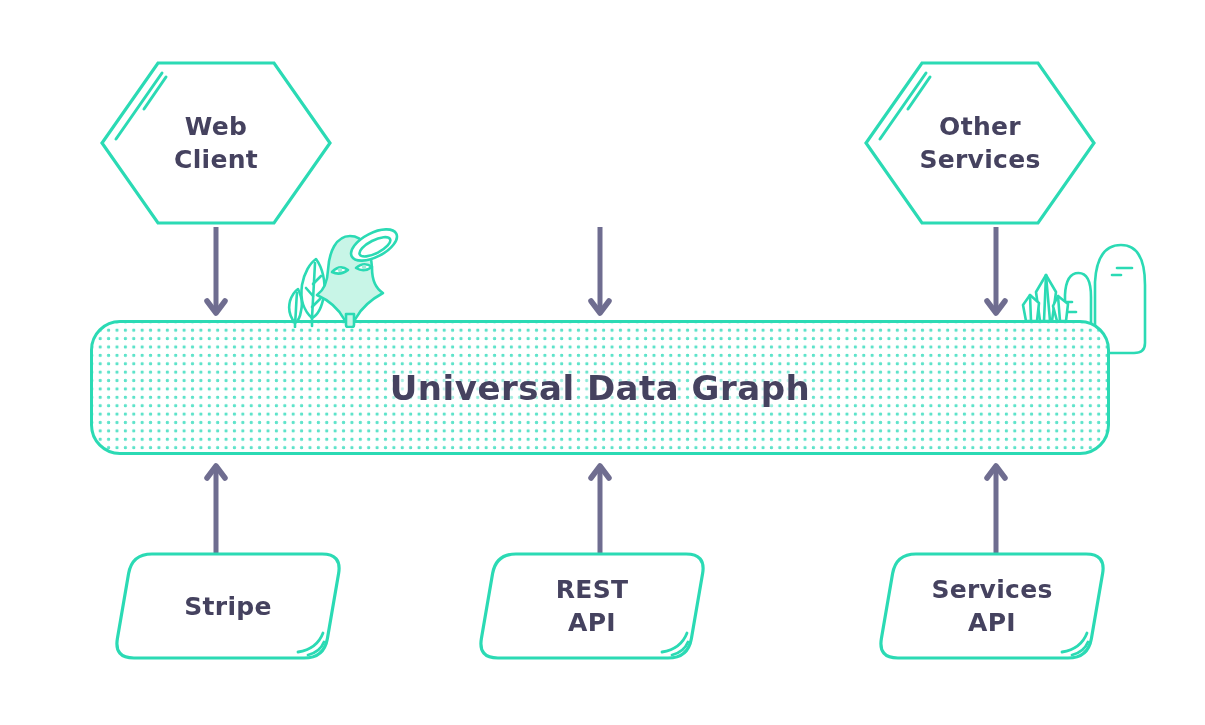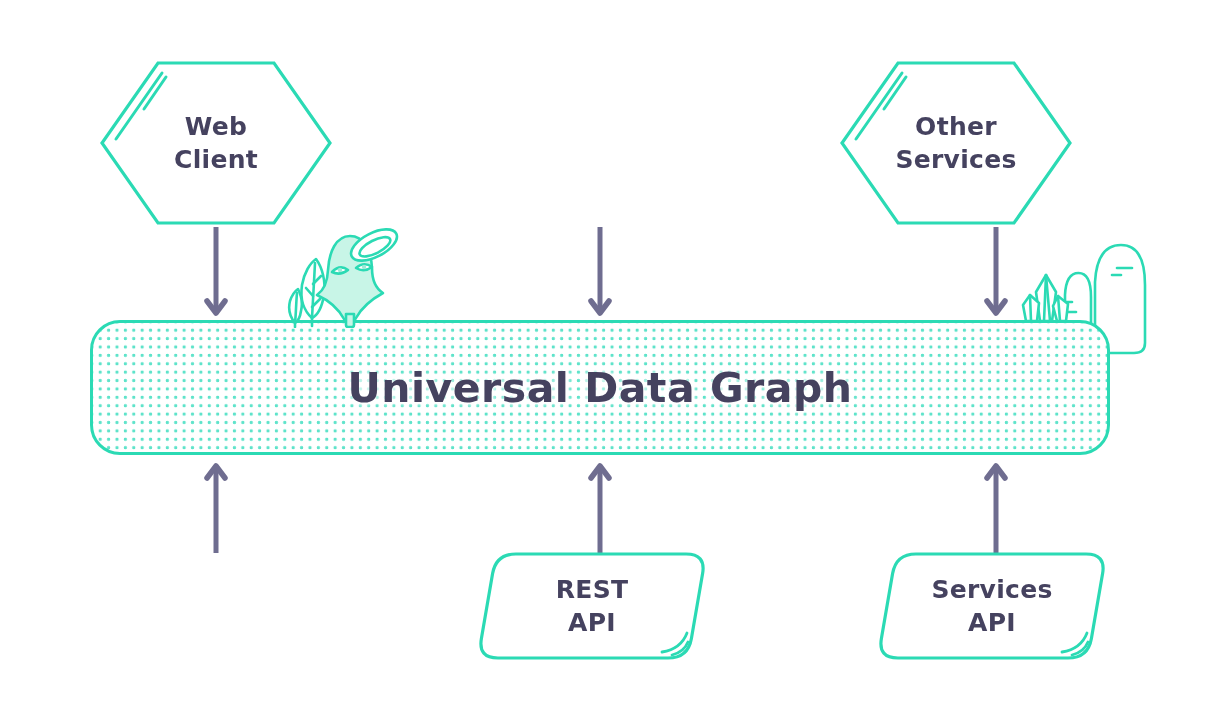--- a/index.html
+++ b/index.html
@@ -25,21 +25,21 @@
   .arrow polyline{stroke-width:5.5;stroke-linecap:round;stroke-linejoin:round;}
   .arrow-down{top:227px;height:94px;}
   .arrow-up{top:458px;height:95px;}
 
   
   .bar{position:absolute;left:90px;top:320px;width:1020px;height:135px;background:#fff;
     border:3.2px solid var(--teal);border-radius:30px;z-index:1;
     background-image:radial-gradient(circle,var(--dot) 1.7px,rgba(0,0,0,0) 1.9px);
     background-size:8.4px 8.4px;background-position:3px 3px;
     display:flex;align-items:center;justify-content:center;}
-  .bar-title{color:var(--ink);font-size:41px;font-weight:bold;letter-spacing:.5px;z-index:2;
+  .bar-title{color:var(--ink);font-size:34px;font-weight:bold;letter-spacing:.5px;z-index:2;
     text-shadow:0 0 6px #fff,0 0 10px #fff;}
 
   
   .decor{position:absolute;}
   .decor-left{left:286px;top:222px;width:130px;height:106px;z-index:3;}
   .decor-right{left:1018px;top:240px;width:135px;height:120px;z-index:0;}
   .decor svg{width:100%;height:100%;display:block;}
   .tealline{stroke:var(--teal);fill:none;stroke-width:2.6;stroke-linecap:round;stroke-linejoin:round;}
   .whitefill{fill:#fff;}
   .mintfill{fill:var(--mint);}
@@ -59,21 +59,21 @@
     <svg viewBox="0 0 232 164">
       <polygon class="shape" points="58,2 174,2 230,82 174,162 58,162 2,82"></polygon>
       <line class="accent" x1="62" y1="12" x2="16" y2="78"></line>
       <line class="accent" x1="66" y1="16" x2="44" y2="48"></line>
     </svg>
     <div class="node-label">Web
 Client</div>
   </div>
 
 
-  <div class="hex-node" style="left:840px">
+  <div class="hex-node" style="left:864px">
     <svg viewBox="0 0 232 164">
       <polygon class="shape" points="58,2 174,2 230,82 174,162 58,162 2,82"></polygon>
       <line class="accent" x1="62" y1="12" x2="16" y2="78"></line>
       <line class="accent" x1="66" y1="16" x2="44" y2="48"></line>
     </svg>
     <div class="node-label">Other
 Services</div>
   </div>
 
   <svg class="arrow arrow-down" style="left:203px" viewBox="0 0 26 94">
@@ -149,20 +149,28 @@
   </svg>
   <svg class="arrow arrow-up" style="left:587px" viewBox="0 0 26 95">
     <line x1="13" y1="8" x2="13" y2="95"></line>
       <polyline points="4,20 13,8 22,20"></polyline>
   </svg>
   <svg class="arrow arrow-up" style="left:983px" viewBox="0 0 26 95">
     <line x1="13" y1="8" x2="13" y2="95"></line>
       <polyline points="4,20 13,8 22,20"></polyline>
   </svg>
 
+  <div class="box-node" style="left:108px">
+    <svg viewBox="0 0 240 112">
+      <path class="shape" d="M44 4 L214 4 Q234 4 230.6 23.6 L219.4 88.4 Q216 108 196 108 L26 108 Q6 108 9.4 88.4 L20.6 23.6 Q24 4 44 4 Z"></path>
+      <path class="accent" d="M190 102 Q209 99 215 83"></path>
+      <path class="accent" d="M200 105 Q212 102 216 92"></path>
+    </svg>
+    <div class="node-label">Stripe</div>
+  </div>
 
   <div class="box-node" style="left:472px">
     <svg viewBox="0 0 240 112">
       <path class="shape" d="M44 4 L214 4 Q234 4 230.6 23.6 L219.4 88.4 Q216 108 196 108 L26 108 Q6 108 9.4 88.4 L20.6 23.6 Q24 4 44 4 Z"></path>
       <path class="accent" d="M190 102 Q209 99 215 83"></path>
       <path class="accent" d="M200 105 Q212 102 216 92"></path>
     </svg>
     <div class="node-label">REST
 API</div>
   </div>

